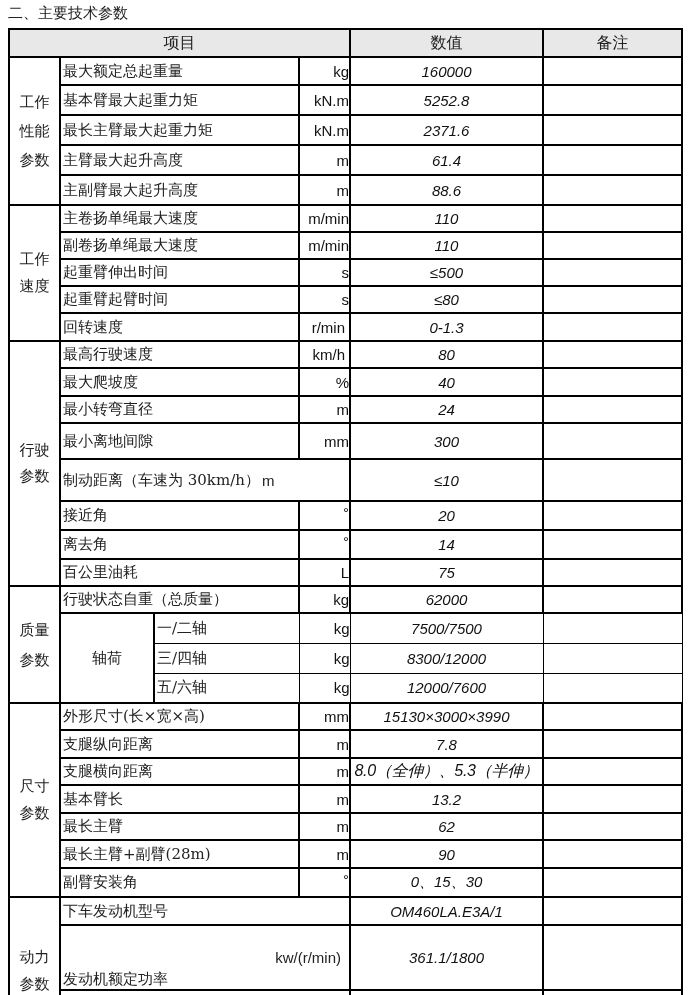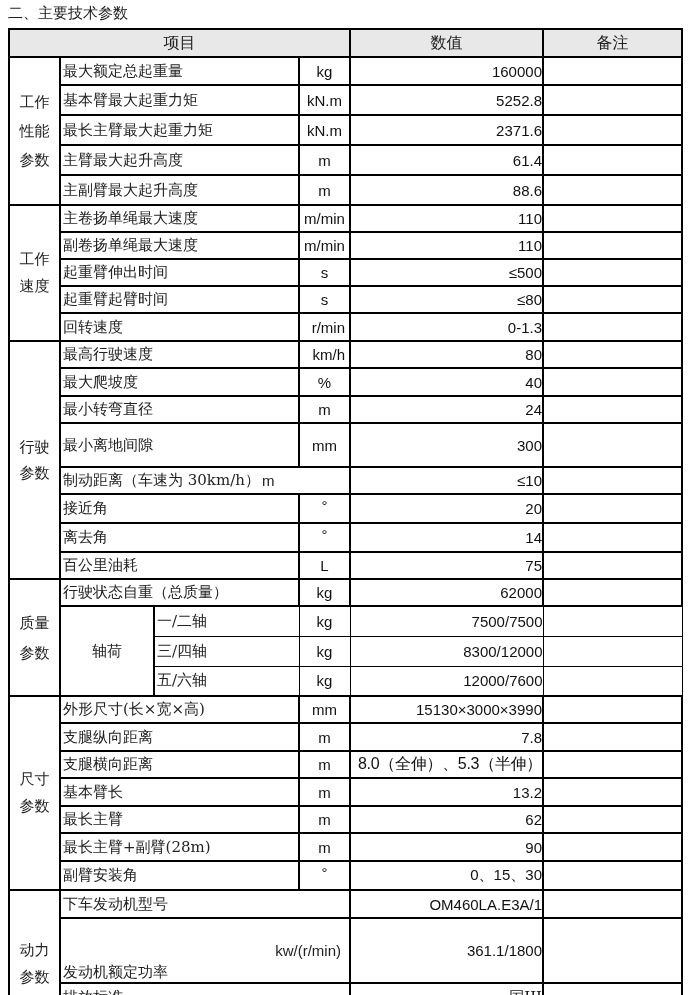--- a/index.html
+++ b/index.html
@@ -9,22 +9,22 @@
              font-family:"DejaVu Serif","Liberation Serif",serif; color:#222; }
   table.spec { position:absolute; left:8px; top:28px; border-collapse:collapse;
                table-layout:fixed; width:673px; }
   table.spec td { border:2px solid #000; padding:0; font-size:15px; height:25px;
                   white-space:nowrap; overflow:hidden; }
   table.spec tr.hdr td { background:#e8e8e8; text-align:center; font-size:16px; height:26px;
                          font-family:"DejaVu Serif","Liberation Serif",serif; color:#222; }
   .cat { text-align:center; vertical-align:middle; font-size:16px; line-height:27px;
          font-family:"DejaVu Serif","Liberation Serif",serif; color:#222; }
   .item { padding-left:2px !important; font-family:"DejaVu Serif","Liberation Serif",serif; color:#222; }
-  .unit { text-align:center; font-family:"Liberation Sans",sans-serif; }
-  .val  { text-align:right; font-family:"Liberation Sans",sans-serif; }
+  .unit { text-align:right; font-family:"Liberation Sans",sans-serif; }
+  .val  { text-align:center; font-family:"Liberation Sans",sans-serif;font-style:italic; }
   .rmk  { }
   td.sub { border-width:1px !important; }
   .flex { display:flex; justify-content:space-between; align-items:center; height:100%; }
   .flex .lbl { font-family:"DejaVu Serif","Liberation Serif",serif;margin-top:44px; }
   .flex .u { font-family:Liberation Sans, sans-serif; text-align:center; }
 </style>
 </head>
 <body>
 
 <div class="heading">二、主要技术参数</div>
@@ -122,27 +122,27 @@
     <td class="unit">%</td>
     <td class="val">40</td>
     <td class="rmk"></td>
   </tr>
   <tr style="height:25px">
     <td colspan="2" class="item">最小转弯直径</td>
     <td class="unit">m</td>
     <td class="val">24</td>
     <td class="rmk"></td>
   </tr>
-  <tr style="height:44px">
+  <tr style="height:36px">
     <td colspan="2" class="item">最小离地间隙</td>
     <td class="unit">mm</td>
     <td class="val">300</td>
     <td class="rmk"></td>
   </tr>
-  <tr style="height:27px">
+  <tr style="height:42px">
     <td colspan="3" class="item">
       <span style="display:flex;align-items:center">
         <span>制动距离（车速为 30km/h）</span>
         <span style="margin-left:2px;font-family:'Liberation Sans',sans-serif">m</span>
       </span>
     </td>
     <td class="val">≤10</td>
     <td class="rmk"></td>
   </tr>
   <tr style="height:28px">

